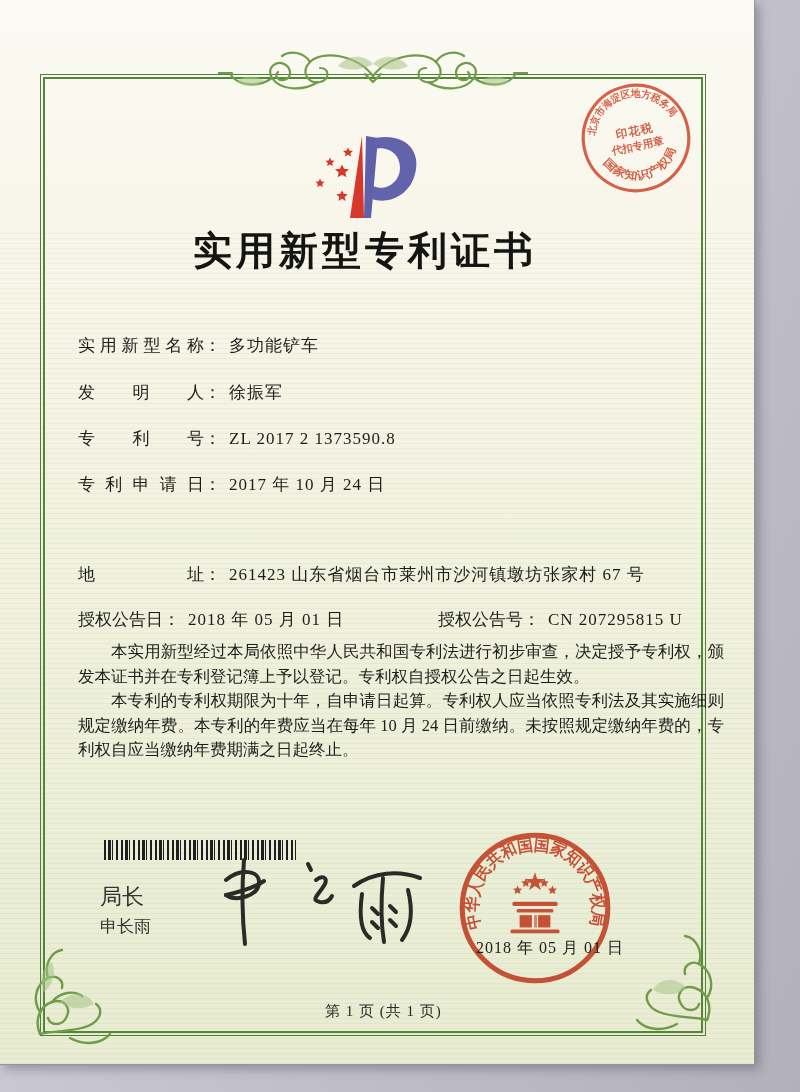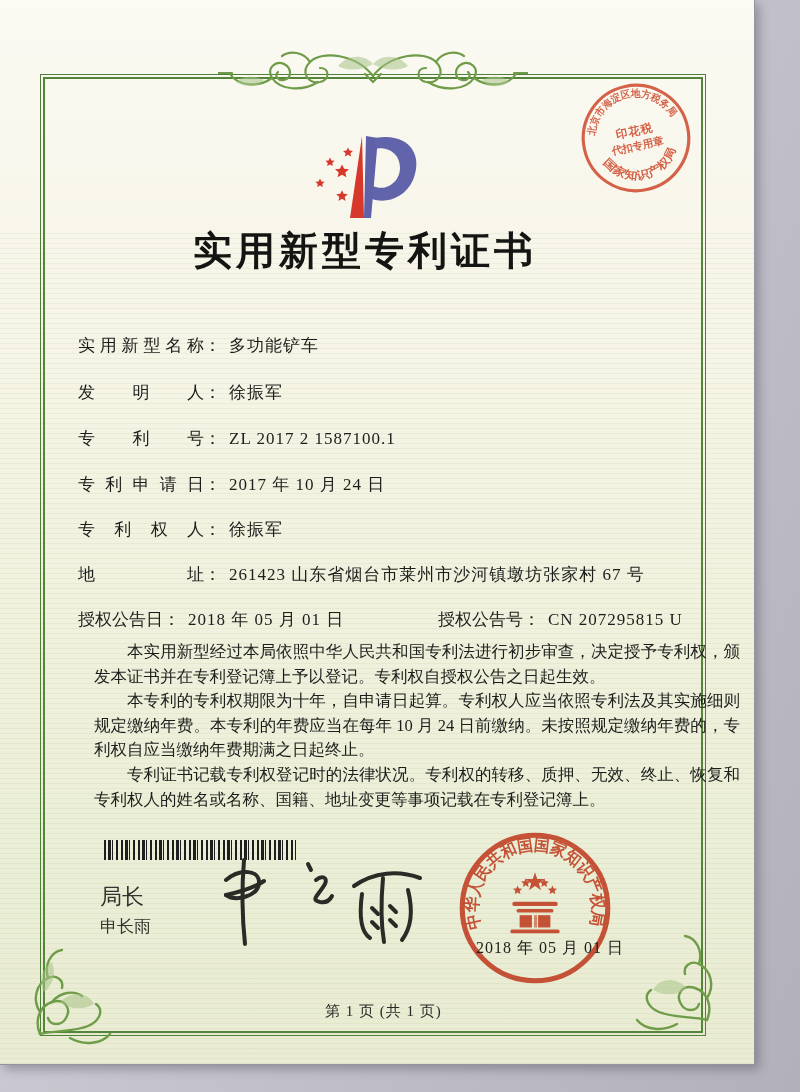--- a/index.html
+++ b/index.html
@@ -16,21 +16,21 @@
   .frame::before{content:"";position:absolute;inset:2px;border:2px solid #55853a;}
   .abs{position:absolute;}
   .cert-no{left:78px;top:123px;font-size:18px;letter-spacing:2px;color:#2a2a26;}
   .title{left:0;top:224px;width:730px;text-align:center;font-size:39px;font-weight:700;
         letter-spacing:4px;color:#141412;}
   .frow{left:78px;font-size:17px;white-space:nowrap;}
   .flabel{display:inline-block;width:126px;text-align:justify;text-align-last:justify;vertical-align:bottom;}
   .fcolon{margin-right:8px;}
   .fvalue{letter-spacing:1px;}
   .grant-right{position:absolute;left:360px;top:0;}
-  .bodytext{left:78px;top:640px;width:646px;font-size:16.5px;line-height:24.6px;text-align:justify;margin-left:16px;}
+  .bodytext{left:78px;top:640px;width:646px;font-size:16.5px;line-height:24.6px;text-align:justify;}
   .bodytext p{margin:0;text-indent:2em;}
   .barcode{left:104px;top:840px;width:192px;height:20px;
         background:repeating-linear-gradient(90deg,#1e1e1e 0 2px,rgba(0,0,0,0) 2px 4px,#1e1e1e 4px 7px,rgba(0,0,0,0) 7px 8px,#1e1e1e 8px 9px,rgba(0,0,0,0) 9px 12px,#1e1e1e 12px 14px,rgba(0,0,0,0) 14px 17px);}
   .sig-title{left:100px;top:882px;font-size:22px;font-family:"Liberation Sans","DejaVu Sans",sans-serif;color:#33332f;}
   .sig-name{left:100px;top:915px;font-size:17px;font-family:"Liberation Sans","DejaVu Sans",sans-serif;color:#33332f;text-align:right;}
   .seal-date{left:476px;top:938px;font-size:16px;letter-spacing:1px;color:#24221e;z-index:5;}
   .footer{left:316px;top:1002px;font-size:15px;letter-spacing:1px;color:#2a2a26;margin-left:9px;}
   .stamp{opacity:.9;mix-blend-mode:multiply;}
   svg text{font-family:"Liberation Serif","DejaVu Serif",serif;}
 </style>
@@ -123,43 +123,39 @@
     <text x="55" y="66" font-size="10" fill="#d5543a" font-weight="700" text-anchor="middle">代扣专用章</text>
   </svg>
 
   <div class="abs frow" style="top:381px">
     <span class="flabel">发明人</span><span class="fcolon">：</span><span class="fvalue">徐振军</span>
   </div>
   <div class="abs frow" style="top:334px">
     <span class="flabel">实用新型名称</span><span class="fcolon">：</span><span class="fvalue">多功能铲车</span>
   </div>
   <div class="abs frow" style="top:427px">
-    <span class="flabel">专利号</span><span class="fcolon">：</span><span class="fvalue">ZL 2017 2 1587100.1</span>
+    <span class="flabel">专利号</span><span class="fcolon">：</span><span class="fvalue">ZL 2017 2 1373590.8</span>
   </div>
   <div class="abs frow" style="top:473px">
     <span class="flabel">专利申请日</span><span class="fcolon">：</span><span class="fvalue">2017 年 10 月 24 日</span>
-  </div>
-  <div class="abs frow" style="top:518px">
-    <span class="flabel">专利权人</span><span class="fcolon">：</span><span class="fvalue">徐振军</span>
   </div>
   <div class="abs frow" style="top:563px">
     <span class="flabel">地址</span><span class="fcolon">：</span><span class="fvalue">261423 山东省烟台市莱州市沙河镇墩坊张家村 67 号</span>
   </div>
 
   <div class="abs frow" style="top:608px">
     <span>授权公告日</span><span class="fcolon">：</span><span class="fvalue">2018 年 05 月 01 日</span>
     <span class="grant-right">
       <span>授权公告号</span><span class="fcolon">：</span><span class="fvalue">CN 207295815 U</span>
     </span>
   </div>
 
   <div class="abs bodytext">
     <p>本实用新型经过本局依照中华人民共和国专利法进行初步审查，决定授予专利权，颁发本证书并在专利登记簿上予以登记。专利权自授权公告之日起生效。</p>
     <p>本专利的专利权期限为十年，自申请日起算。专利权人应当依照专利法及其实施细则规定缴纳年费。本专利的年费应当在每年 10 月 24 日前缴纳。未按照规定缴纳年费的，专利权自应当缴纳年费期满之日起终止。</p>
-    <p>专利证书记载专利权登记时的法律状况。专利权的转移、质押、无效、终止、恢复和专利权人的姓名或名称、国籍、地址变更等事项记载在专利登记簿上。</p>
   </div>
 
   <div class="abs barcode"></div>
 
   <div class="abs sig-title">局长</div>
   <div class="abs sig-name">申长雨</div>
 
   <svg class="abs" style="left:212px;top:850px;" width="220" height="100" viewBox="0 0 220 100">
     <g fill="none" stroke="#2a2a26" stroke-width="4" stroke-linecap="round">
       <path d="M32,10 C30,34 30,66 33,94"></path>

